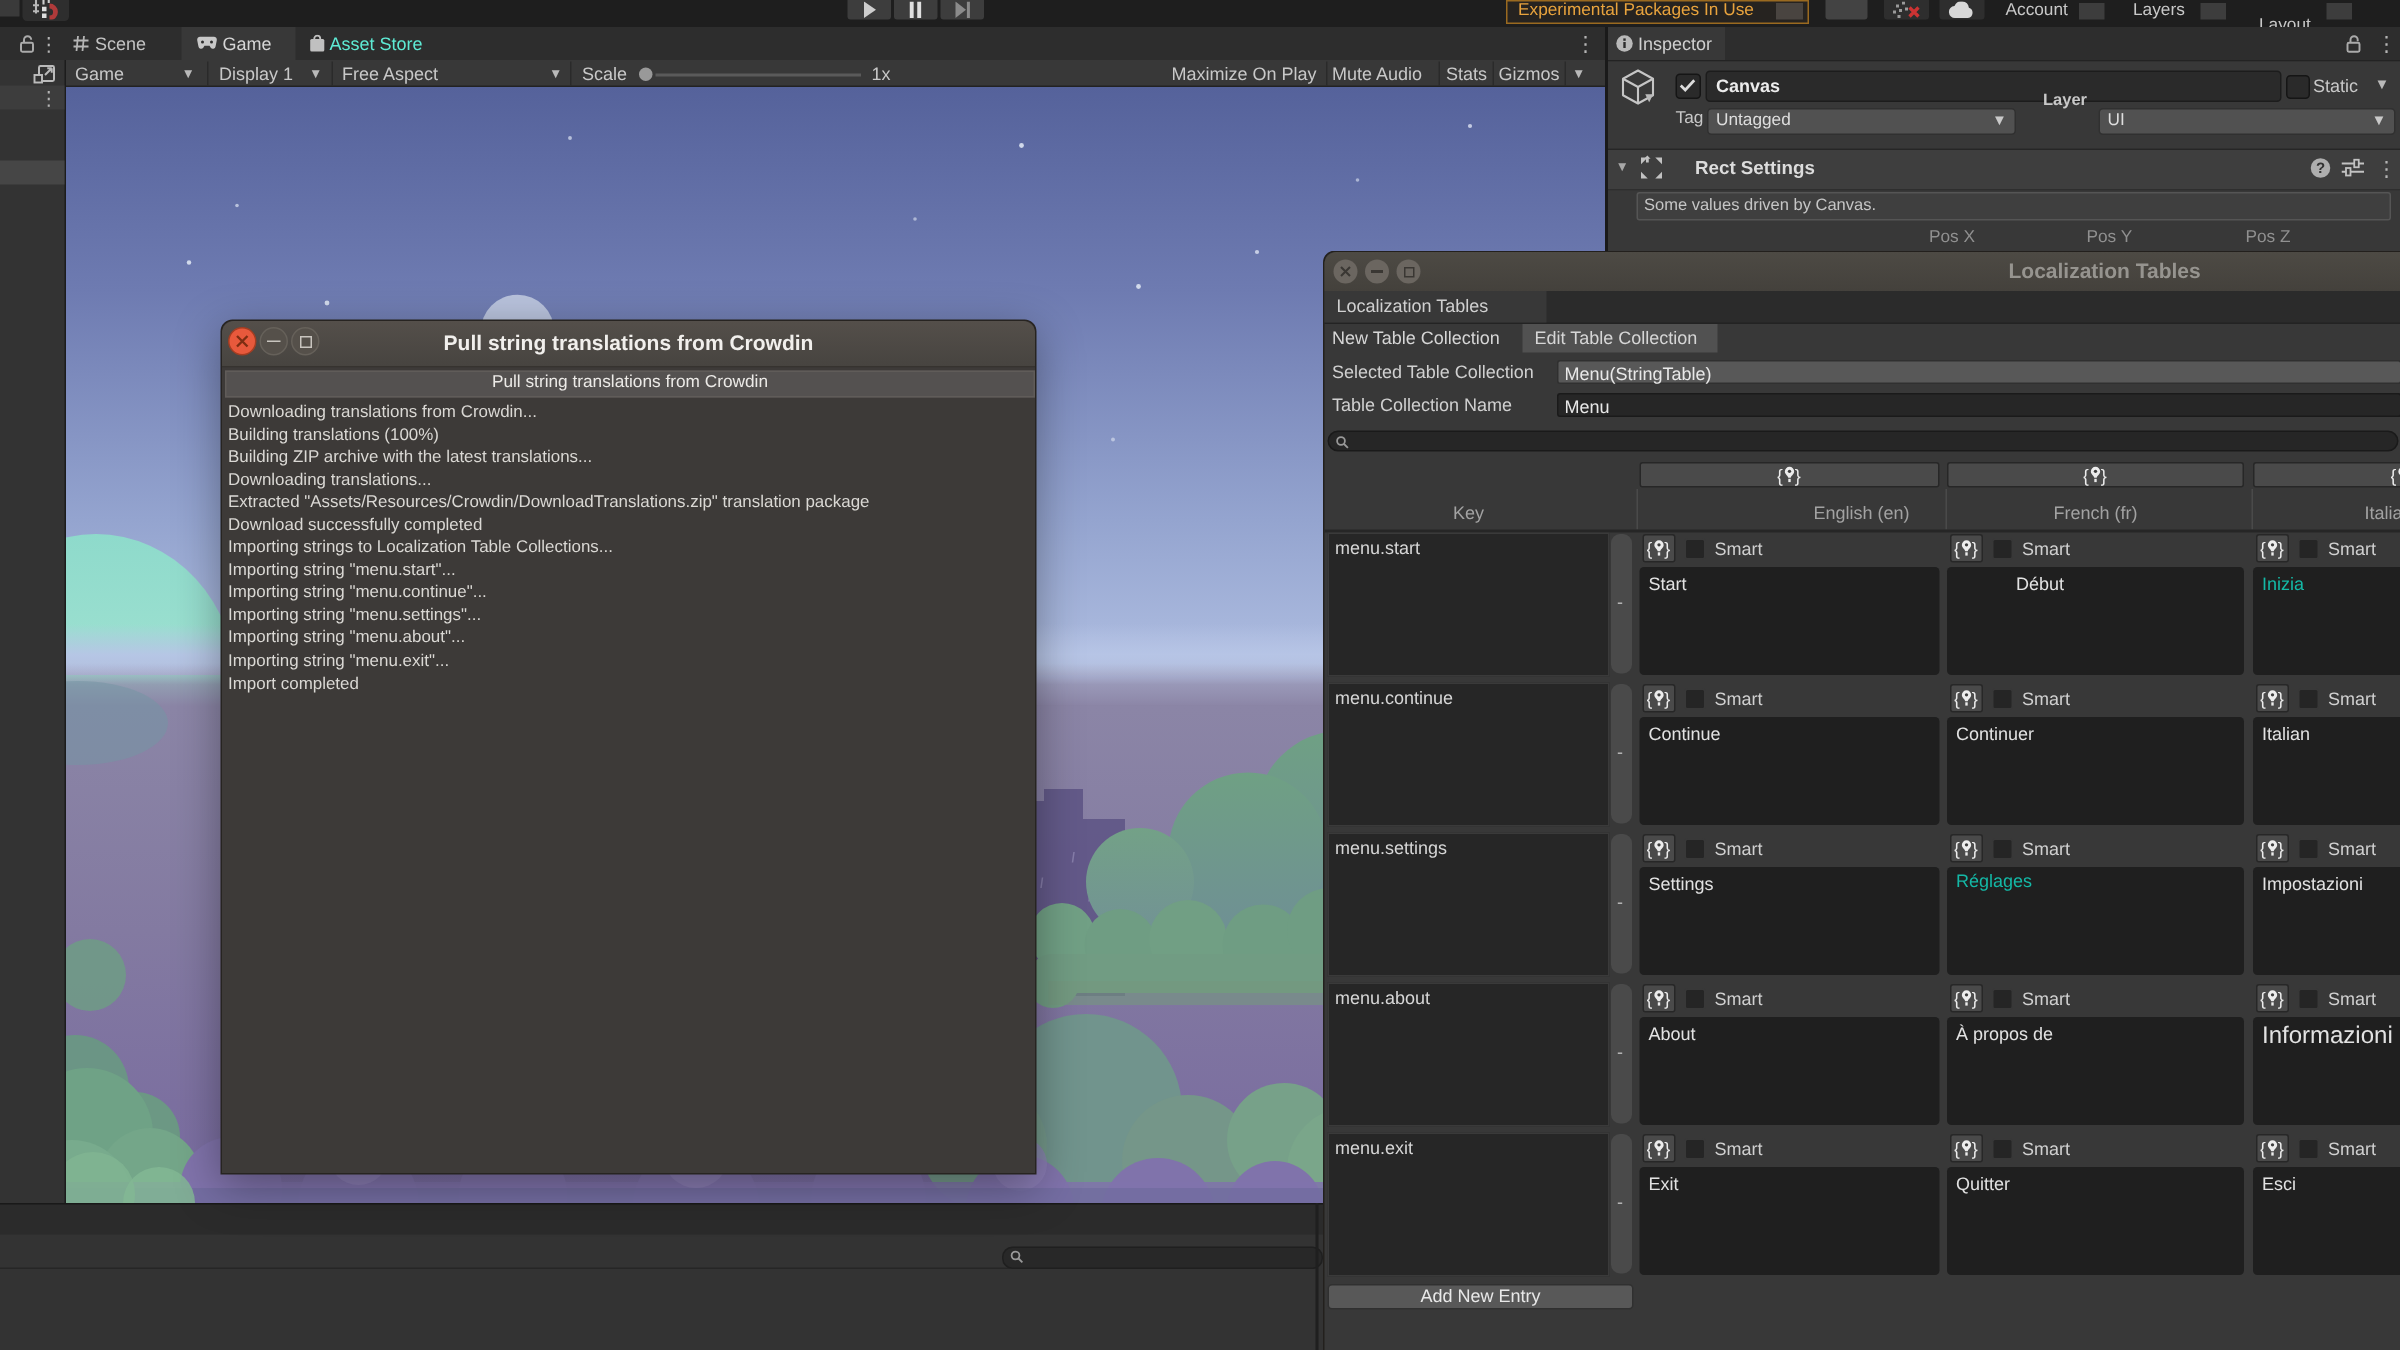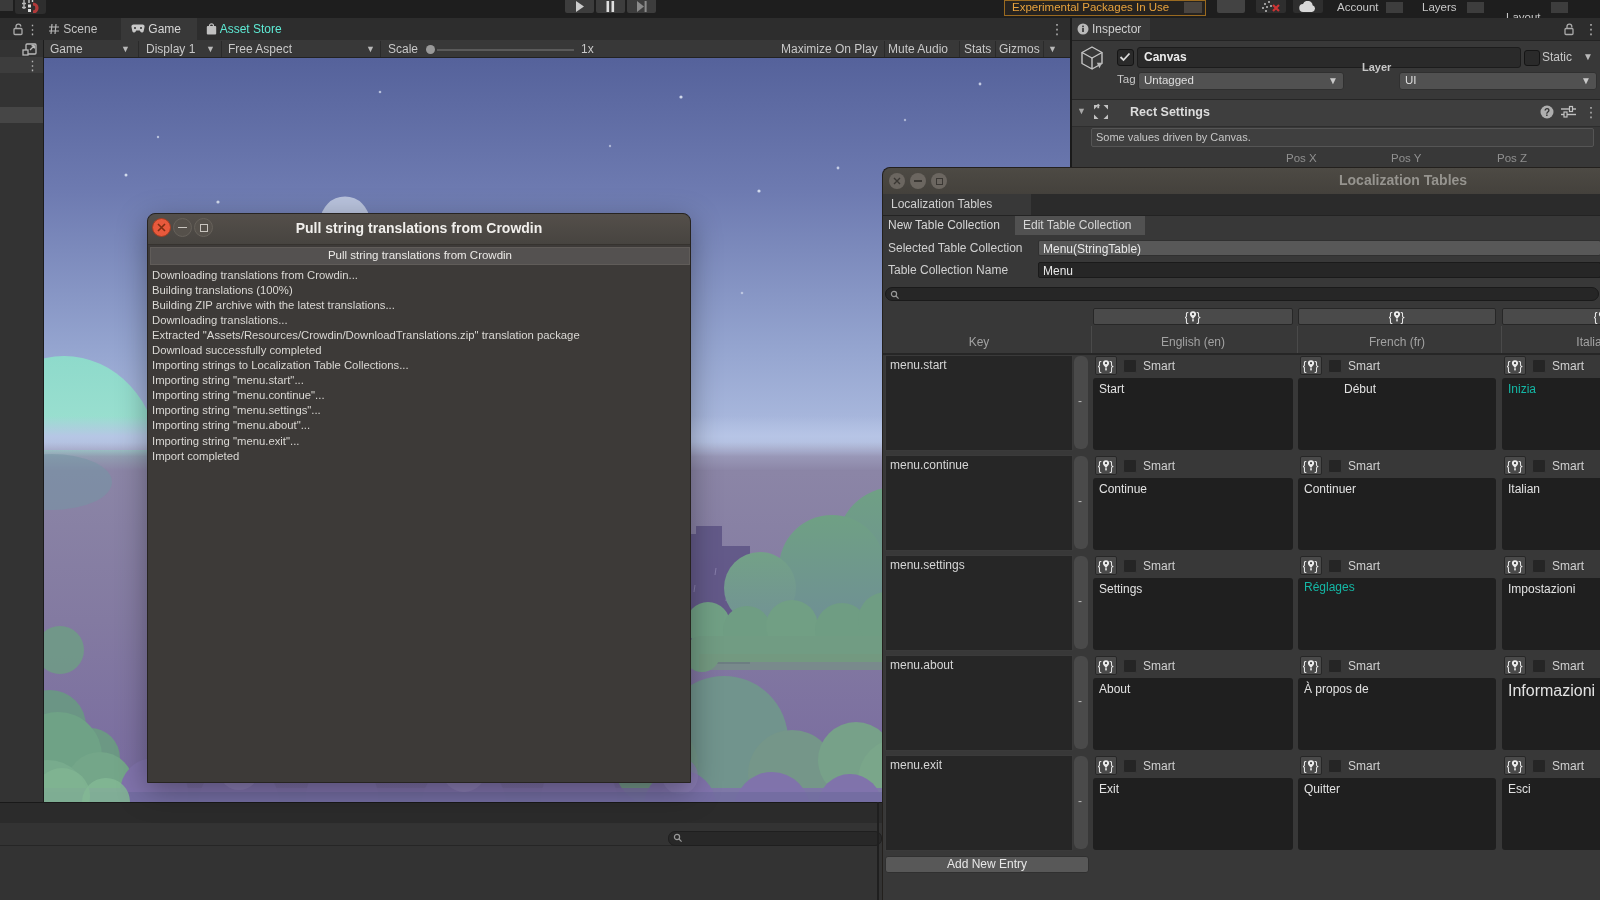--- a/index.html
+++ b/index.html
@@ -443,21 +443,21 @@
   <div style="position:absolute;left:619px;top:140px;width:200px;height:17px;background:#4a4a4a;border:1px solid #272727;border-radius:2px;box-sizing:border-box;"></div>
   <svg style="position:absolute;left:711px;top:141px;" width="16" height="15" viewBox="0 0 16 15">
       <text x="-0.5" y="12" font-size="12" fill="#ececec" font-family="Liberation Sans">{</text>
       <text x="11.5" y="12" font-size="12" fill="#ececec" font-family="Liberation Sans">}</text>
       <path d="M8 2.2 a3.1 3.1 0 0 1 3.1 3.1 c0 1.8 -1.8 2.5 -2.3 4.2 h-1.6 c-0.5 -1.7 -2.3 -2.4 -2.3 -4.2 A3.1 3.1 0 0 1 8 2.2 Z" fill="#ececec"></path>
       <circle cx="8" cy="5.2" r="1.1" fill="#3c3c3c"></circle>
       <rect x="7.2" y="10.2" width="1.6" height="2.2" fill="#ececec"></rect>
     </svg>
   <div style="position:absolute;left:2px;top:158px;width:716px;height:27px;"></div>
   <div style="position:absolute;left:16px;top:167px;width:160px;text-align:center;color:#a2a2a2;font-size:12px;">Key</div>
-  <div style="position:absolute;left:230px;top:167px;width:160px;text-align:center;color:#a2a2a2;font-size:12px;">English (en)</div>
+  <div style="position:absolute;left:230px;top:167px;width:160px;text-align:right;color:#a2a2a2;font-size:12px;">English (en)</div>
   <div style="position:absolute;left:434px;top:167px;width:160px;text-align:center;color:#a2a2a2;font-size:12px;">French (fr)</div>
   <div style="position:absolute;left:638px;top:167px;width:160px;text-align:center;color:#a2a2a2;font-size:12px;">Italian (it)</div>
   <div style="position:absolute;left:208px;top:158px;width:1px;height:27px;background:#4a4a4a;"></div>
   <div style="position:absolute;left:413.5px;top:158px;width:1px;height:27px;background:#4a4a4a;"></div>
   <div style="position:absolute;left:617.5px;top:158px;width:1px;height:27px;background:#4a4a4a;"></div>
   <div style="position:absolute;left:0;top:185px;width:718px;height:1.5px;background:#262626;"></div>
 
   <div id="tablerows"></div>
   <div style="position:absolute;left:2px;top:186.5px;width:188px;height:96px;background:#262626;border:1px solid #3a3a3a;box-sizing:border-box;"></div>
   <div style="position:absolute;left:7px;top:189.5px;color:#d6d6d6;font-size:12px;">menu.start</div>

